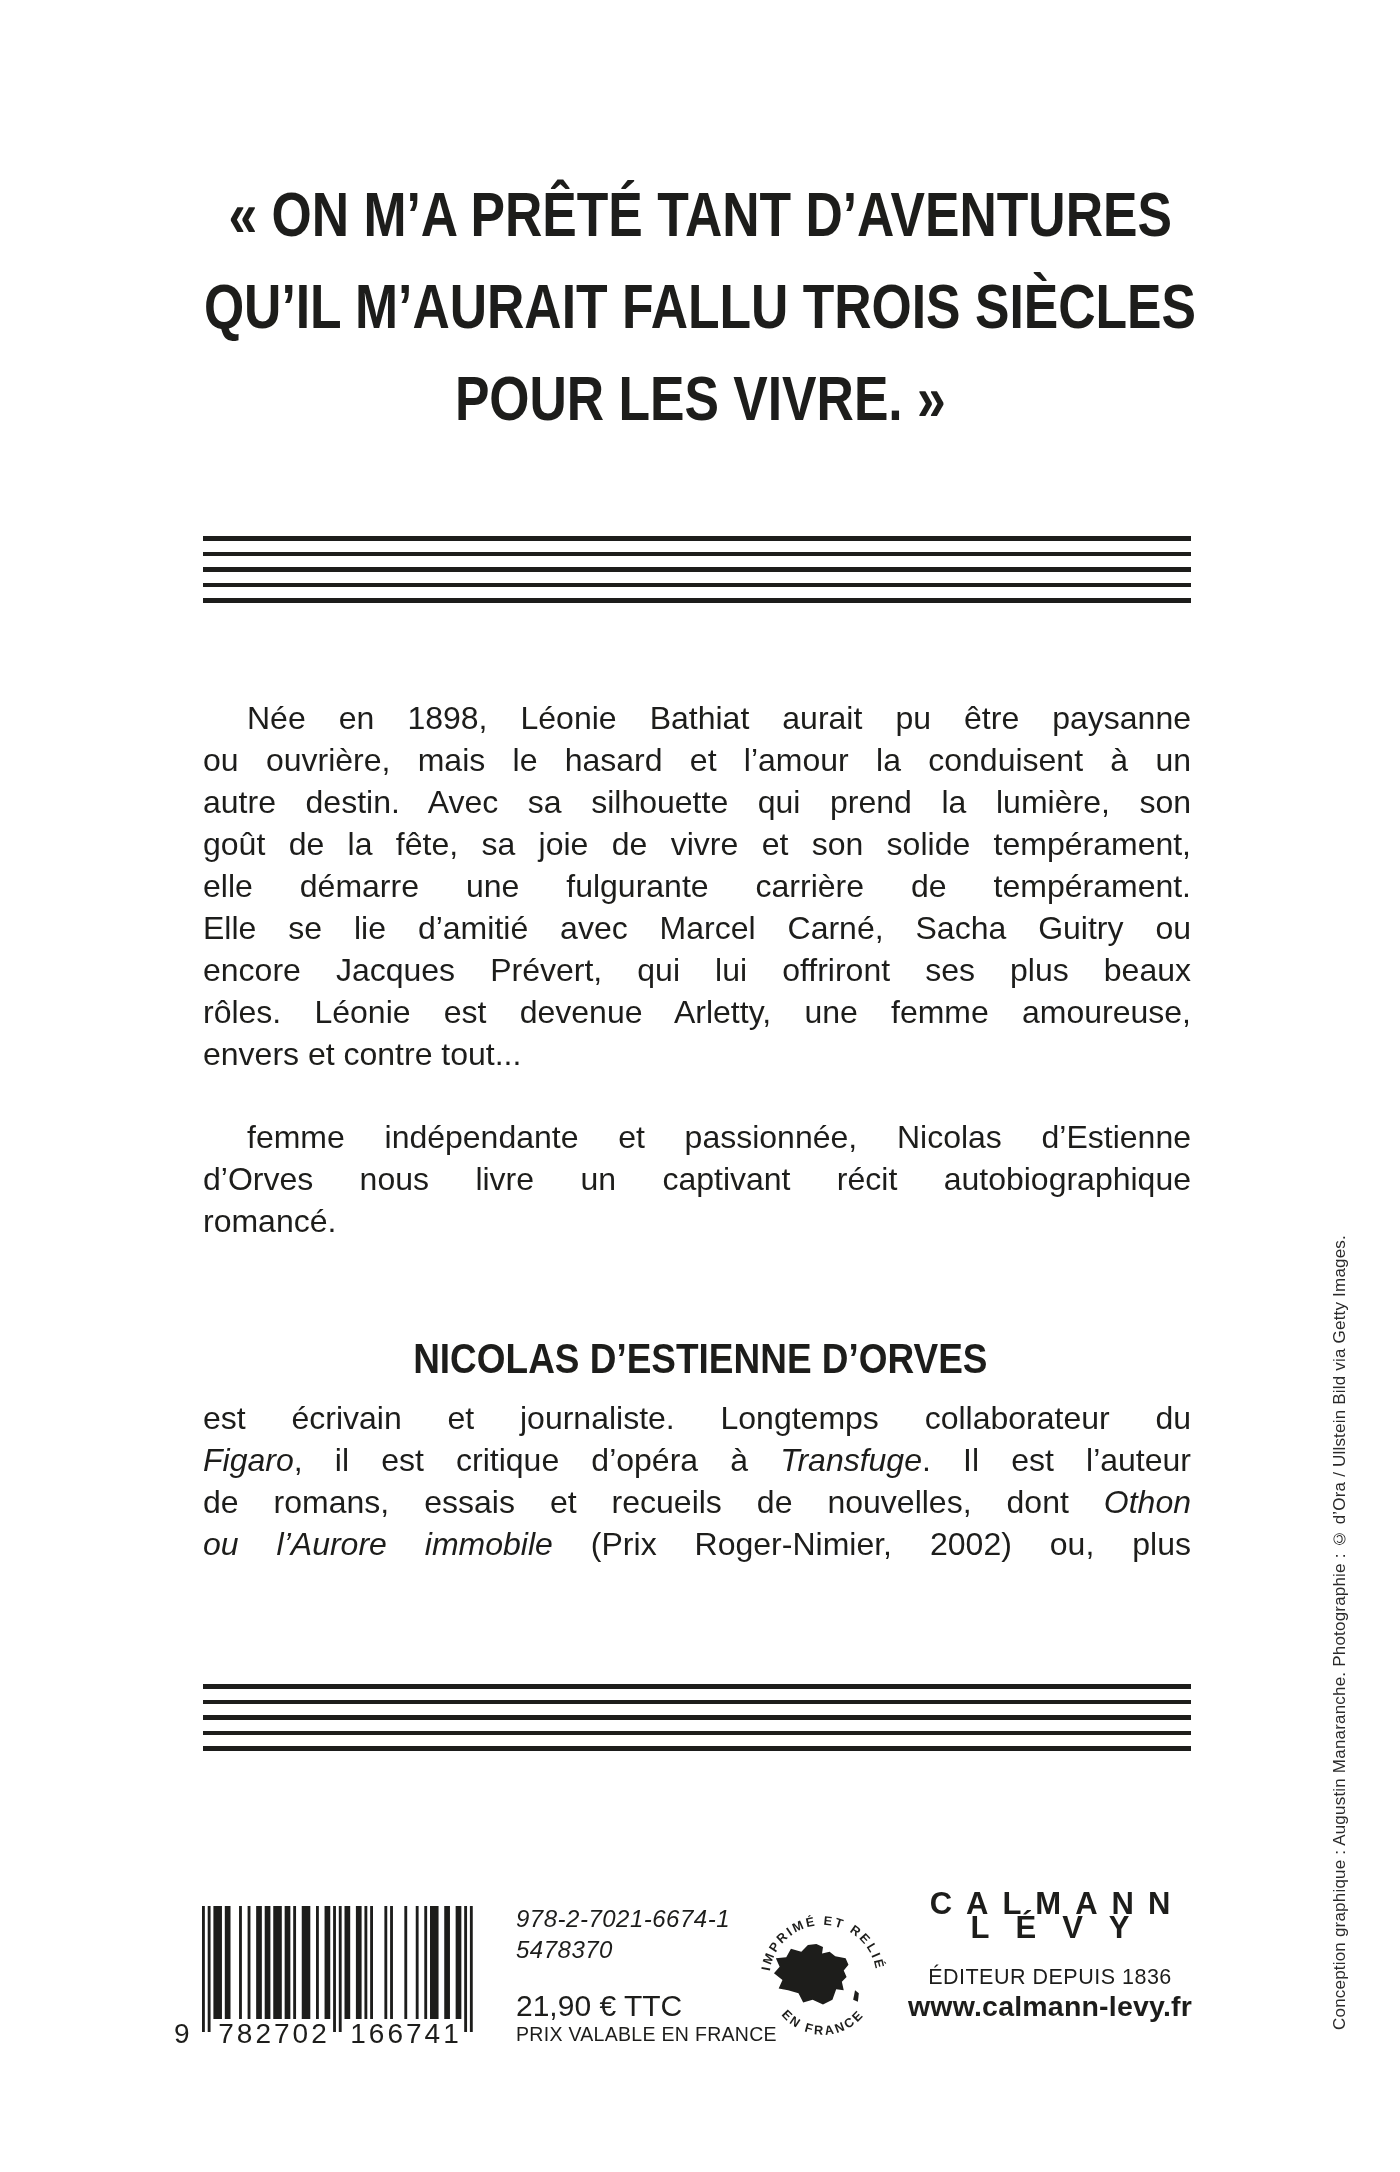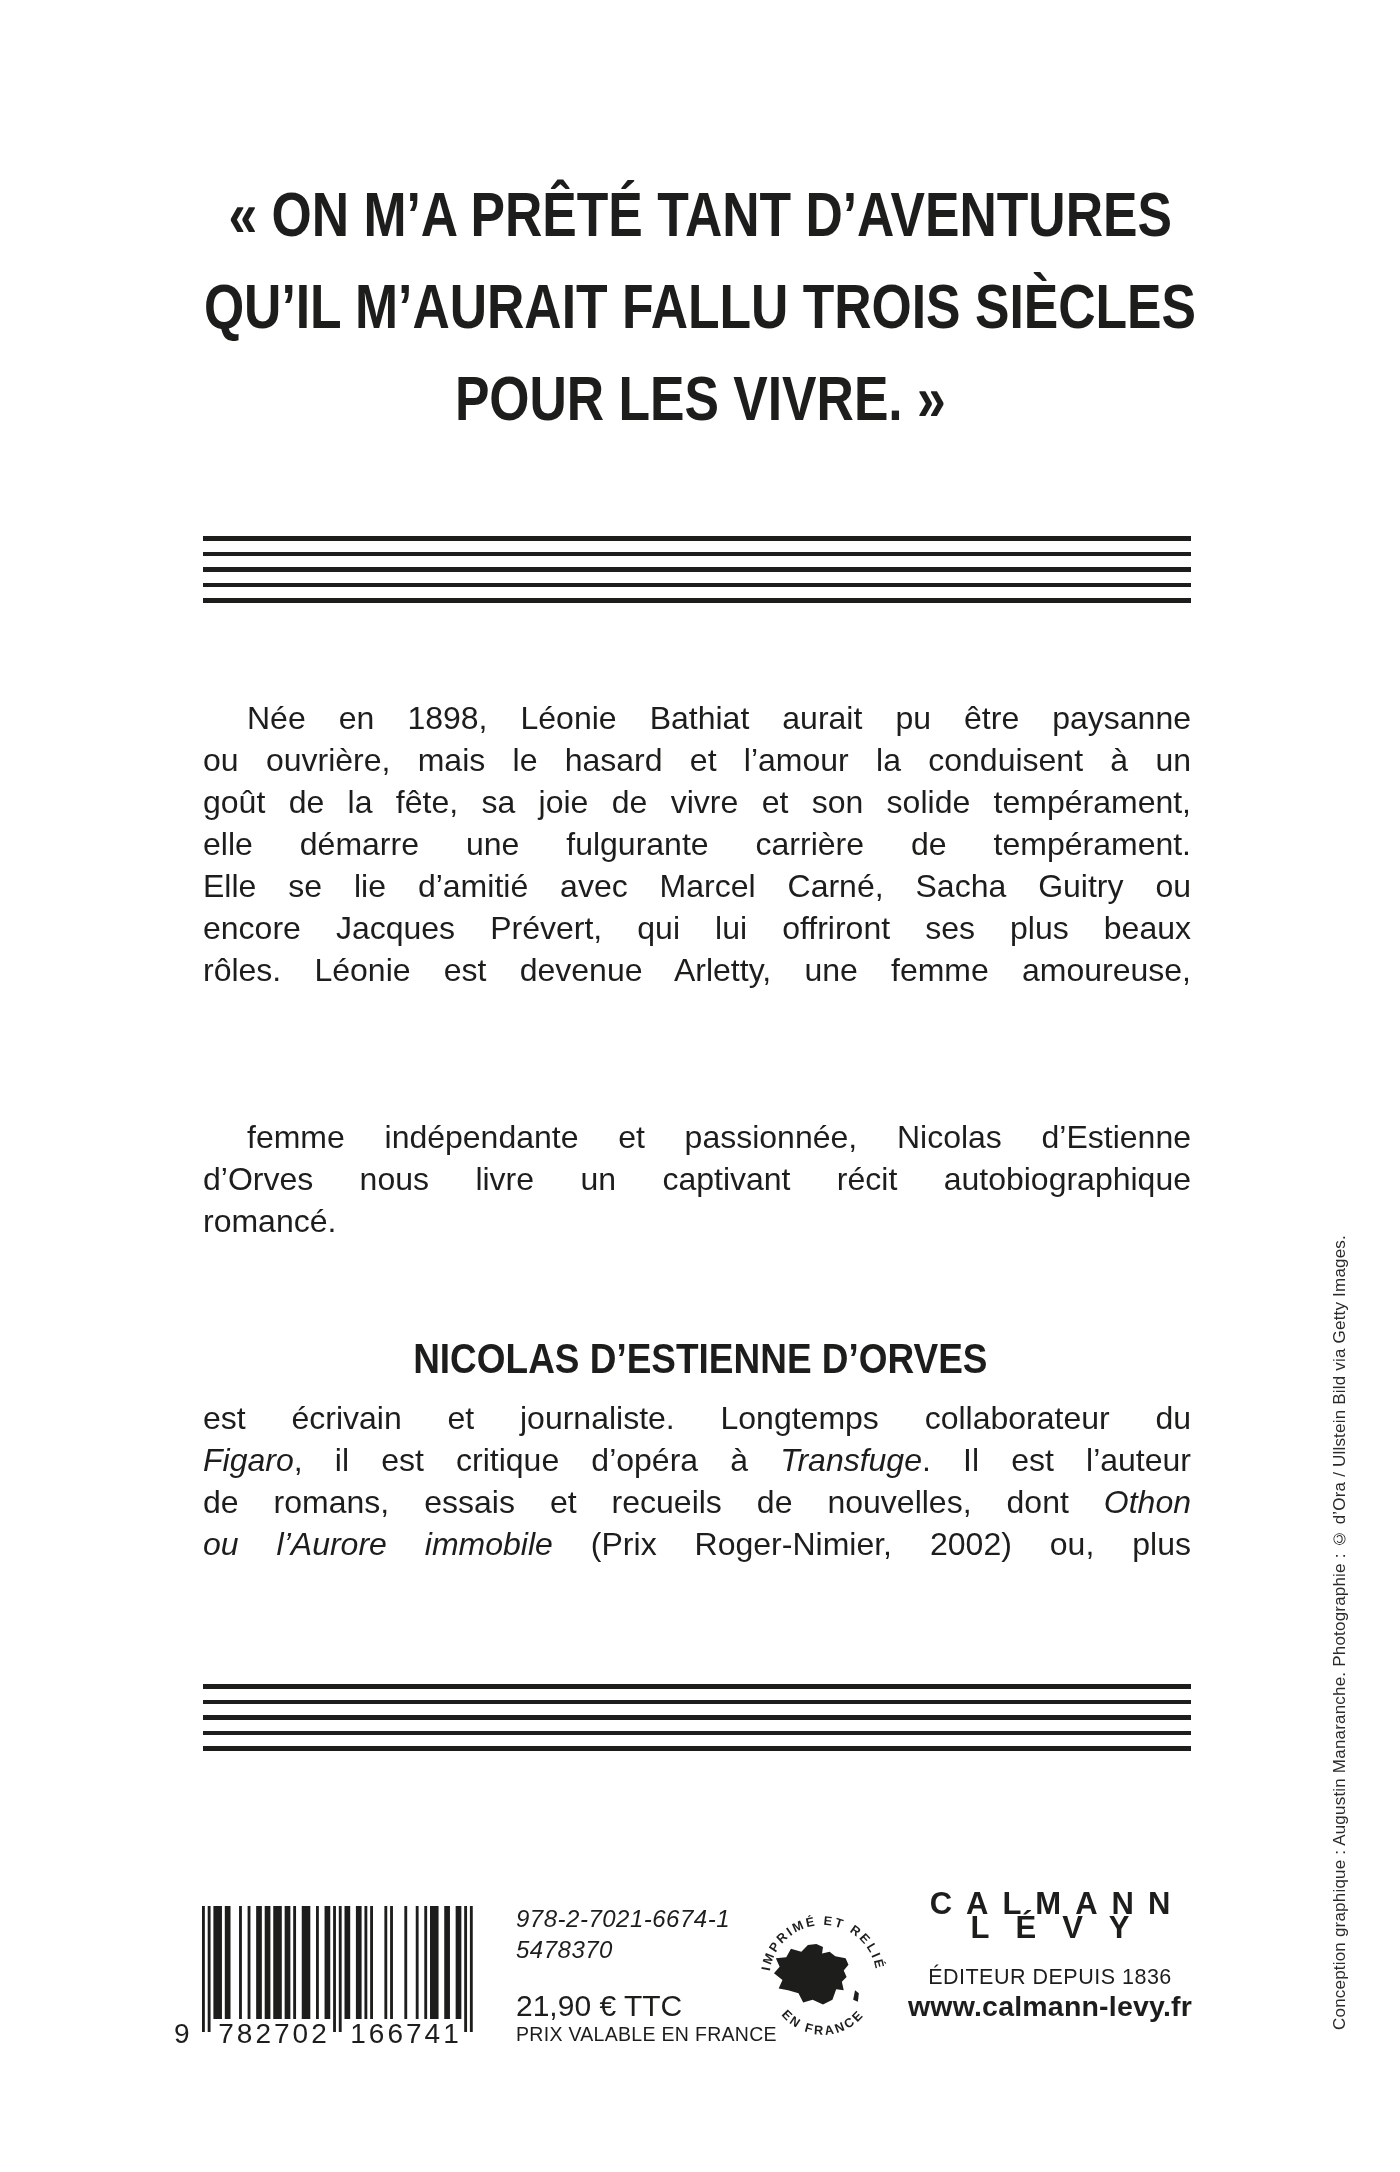--- a/index.html
+++ b/index.html
@@ -87,25 +87,27 @@
   <div class="rule"></div>
   <div class="rule"></div>
   <div class="rule"></div>
   <div class="rule"></div>
   <div class="rule"></div>
 </div>
 
 <div class="abs copy indent-first p1">
     <div class="bline">Née en 1898, Léonie Bathiat aurait pu être paysanne</div>
     <div class="bline">ou ouvrière, mais le hasard et l’amour la conduisent à un</div>
+    <div class="bline">autre destin. Avec sa silhouette qui prend la lumière, son</div>
     <div class="bline">goût de la fête, sa joie de vivre et son solide tempérament,</div>
     <div class="bline">elle démarre une fulgurante carrière de tempérament.</div>
     <div class="bline">Elle se lie d’amitié avec Marcel Carné, Sacha Guitry ou</div>
     <div class="bline">encore Jacques Prévert, qui lui offriront ses plus beaux</div>
     <div class="bline">rôles. Léonie est devenue Arletty, une femme amoureuse,</div>
+    <div class="bline last">envers et contre tout...</div>
   </div>
 
 <div class="abs copy indent-first p2">
     <div class="bline">femme indépendante et passionnée, Nicolas d’Estienne</div>
     <div class="bline">d’Orves nous livre un captivant récit autobiographique</div>
     <div class="bline last">romancé.</div>
   </div>
 
 <div class="abs author-heading">
   <span class="inner">NICOLAS D’ESTIENNE D’ORVES</span>

